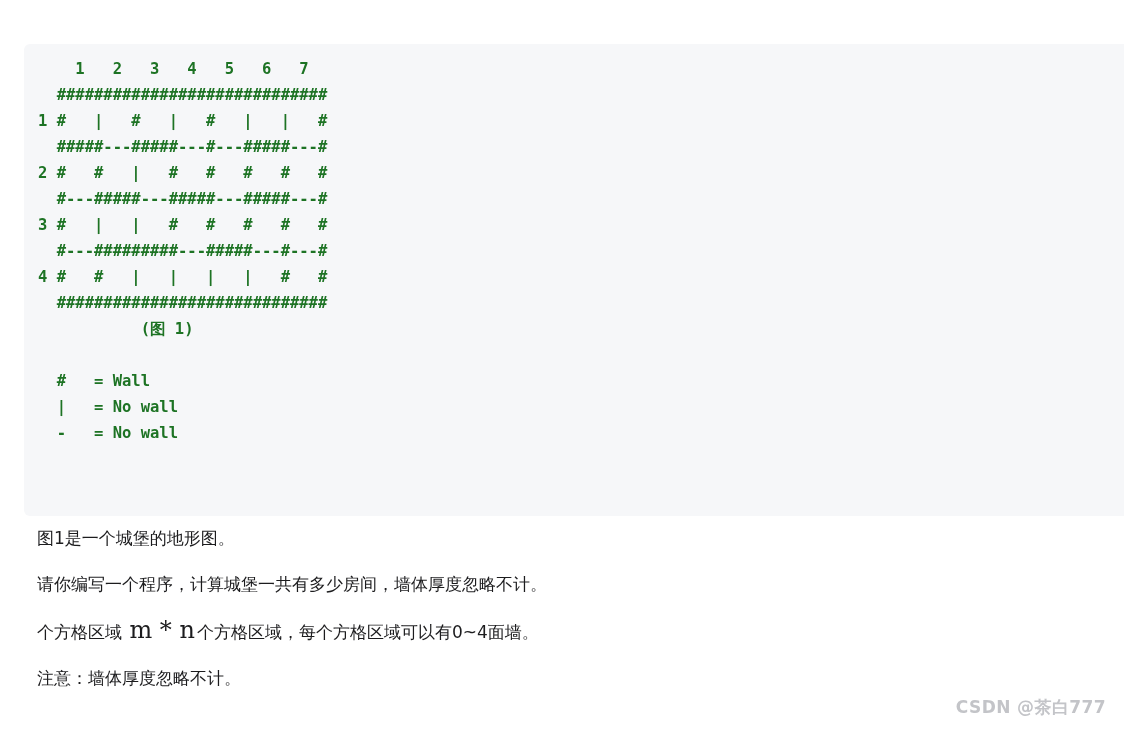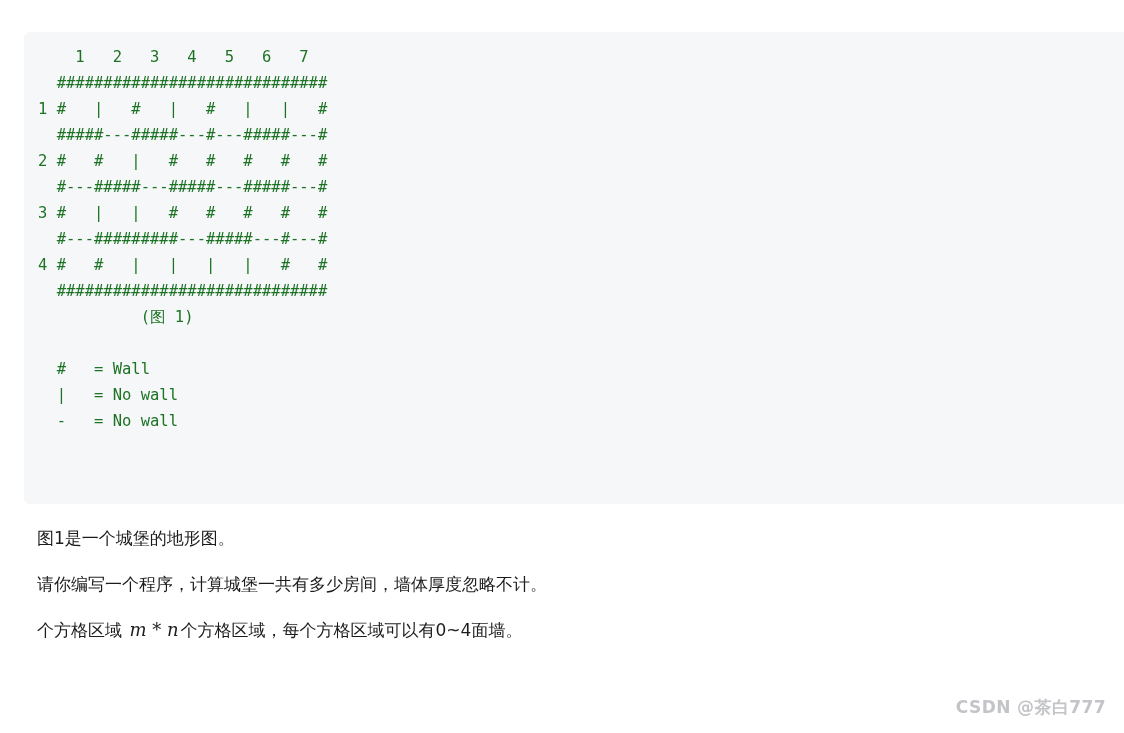--- a/index.html
+++ b/index.html
@@ -13,28 +13,29 @@
     background: #ffffff;
     font-family: "Liberation Sans", sans-serif;
     overflow: hidden;
     position: relative;
   }
 
   
   #code-block {
     position: absolute;
     left: 24px;
-    top: 32px;
+    top: 44px;
     width: 1100px;
     height: 472px;
     background: #f6f7f9;
     border-top-left-radius: 6px;
     border-bottom-left-radius: 6px;
     box-sizing: border-box;
     overflow: hidden;
+    font-weight: bold;
   }
 
   #code-pre {
     margin: 0;
     padding: 12px 0 0 14px;
     font-family: "DejaVu Sans Mono", "Liberation Mono", monospace;
     font-size: 15.5px;
     line-height: 26px;
     color: #1d7324;
     white-space: pre;
@@ -57,22 +58,21 @@
   .para {
     margin: 0 0 18px 13px;
     font-family: "DejaVu Sans", "Liberation Sans", sans-serif;
     font-size: 17px;
     line-height: 28px;
     color: #1c1c1e;
     white-space: pre-wrap;
   }
   .para .mathvar {
     font-family: "DejaVu Serif", "Liberation Serif", serif;
-    font-style: italic;
-    font-size: 18px;
+    font-size: 24px;
     padding: 0 2px;
   }
 
   
   #watermark {
     position: absolute;
     right: 18px;
     bottom: 14px;
     font-family: "DejaVu Sans", "Liberation Sans", sans-serif;
     font-size: 17px;
@@ -90,15 +90,16 @@
 
 </div>
 
 <div id="article-body">
   <p class="para">图1是一个城堡的地形图。</p>
 
   <p class="para">请你编写一个程序，计算城堡一共有多少房间，墙体厚度忽略不计。</p>
 
   <p class="para"><span>个方格区域 </span><span class="mathvar">m * n</span><span>个方格区域，每个方格区域可以有0~4面墙。</span></p>
 
+  <p class="para">注意：墙体厚度忽略不计。</p>
 </div>
 
 <div id="watermark">CSDN @茶白777</div>
 
 </body></html>

